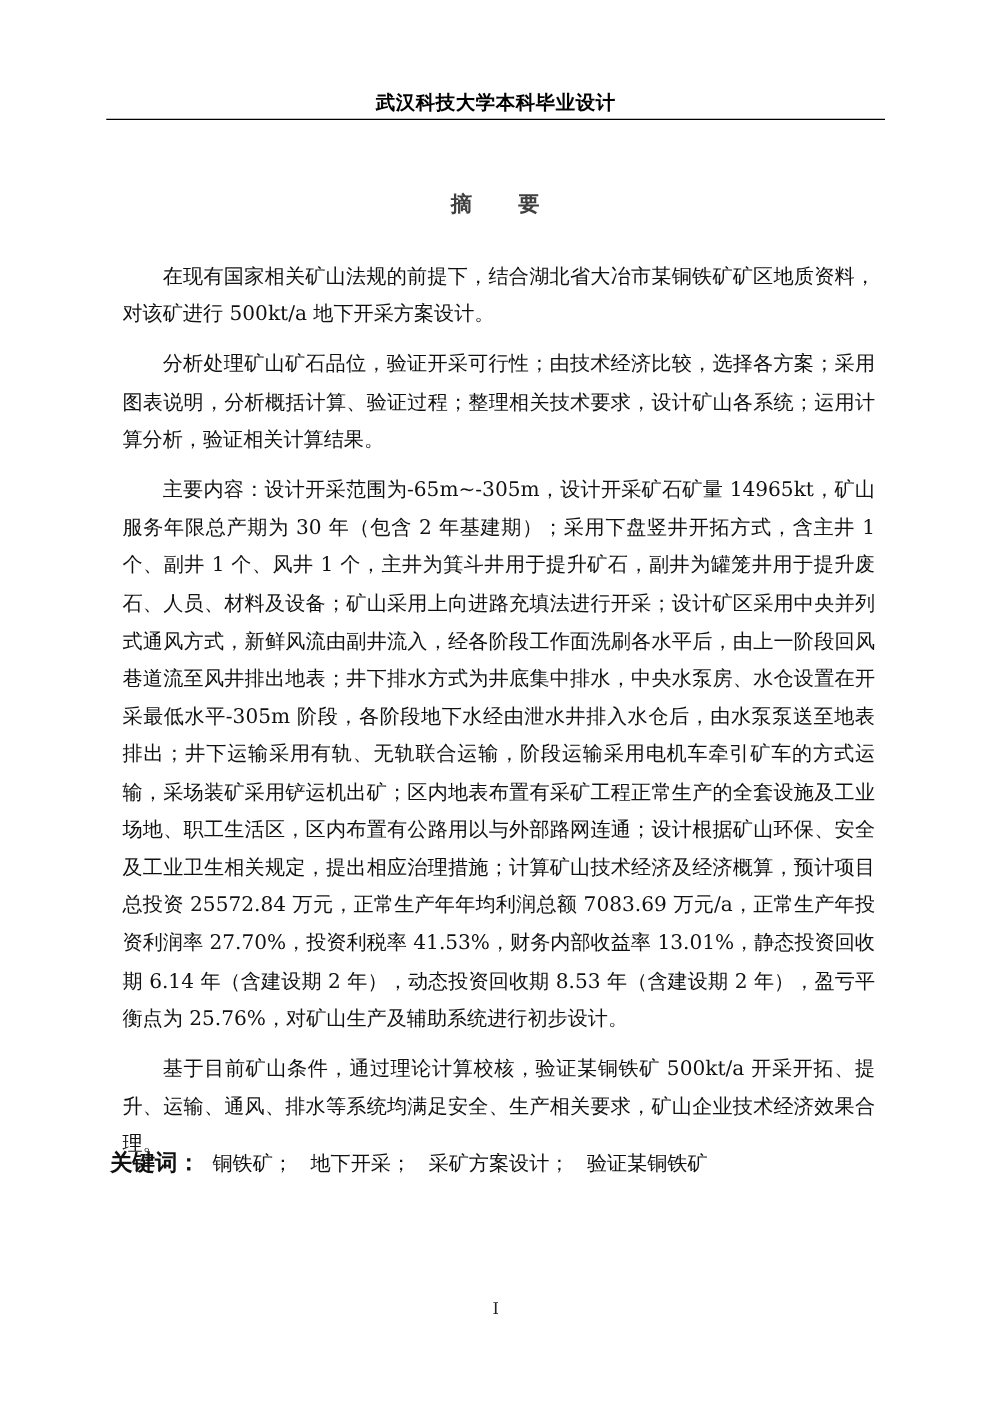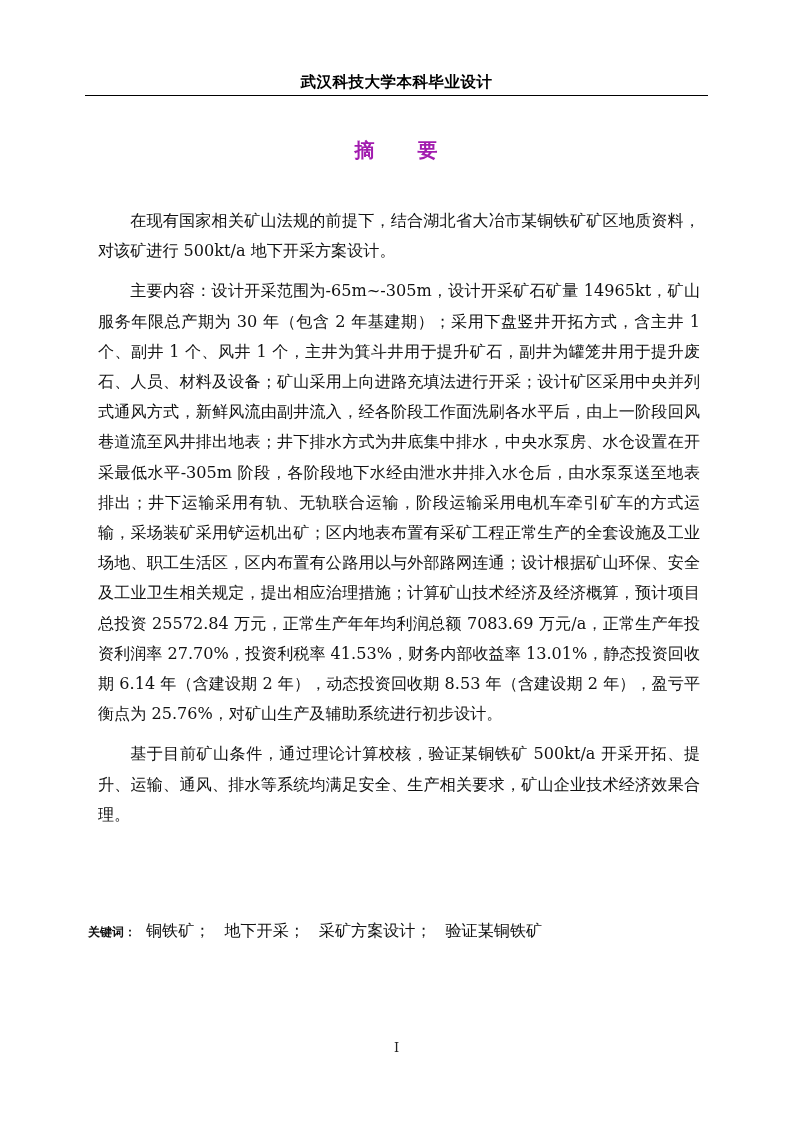--- a/index.html
+++ b/index.html
@@ -41,29 +41,29 @@
     margin-top: 3px;
     border: 0;
     border-top: 1.6px solid #000000;
     width: 100%;
   }
 
   
   .section-title {
     position: absolute;
     left: 85px;
-    top: 133px;
+    top: 147px;
     width: 623px;
     text-align: center;
     font-family: "DejaVu Sans", "Liberation Sans", sans-serif;
     font-weight: bold;
-    font-size: 20px;
+    font-size: 17px;
     line-height: 34px;
     letter-spacing: 1px;
-    color: #a21caf;
+    color: #404040;
   }
 
   
   .body-area {
     position: absolute;
     left: 88px;
     top: 196px;
     width: 622px;
   }
   p.para {
@@ -85,21 +85,21 @@
     top: 917px;
     width: 622px;
     font-size: 16.1px;
     line-height: 28px;
     color: #111111;
     white-space: nowrap;
   }
   .keywords .kw-label {
     font-family: "DejaVu Sans", "Liberation Sans", sans-serif;
     font-weight: bold;
-    font-size: 12px;
+    font-size: 18px;
   }
   .keywords .kw-items {
     font-family: "DejaVu Serif", "Liberation Serif", serif;
     padding-left: 10px;
   }
   .keywords .kw-item {
     padding-right: 14px;
     text-align: right;
   }
 
@@ -123,20 +123,21 @@
 
   <div class="header-block">
     <div class="header-title">武汉科技大学本科毕业设计</div>
     <hr class="header-rule">
   </div>
 
   <div class="section-title">摘　　要</div>
 
   <div class="body-area">
     <p class="para">在现有国家相关矿山法规的前提下，结合湖北省大冶市某铜铁矿矿区地质资料，对该矿进行 500kt/a 地下开采方案设计。</p>
+    <p class="para">分析处理矿山矿石品位，验证开采可行性；由技术经济比较，选择各方案；采用图表说明，分析概括计算、验证过程；整理相关技术要求，设计矿山各系统；运用计算分析，验证相关计算结果。</p>
     <p class="para">主要内容：设计开采范围为-65m~-305m，设计开采矿石矿量 14965kt，矿山服务年限总产期为 30 年（包含 2 年基建期）；采用下盘竖井开拓方式，含主井 1 个、副井 1 个、风井 1 个，主井为箕斗井用于提升矿石，副井为罐笼井用于提升废石、人员、材料及设备；矿山采用上向进路充填法进行开采；设计矿区采用中央并列式通风方式，新鲜风流由副井流入，经各阶段工作面洗刷各水平后，由上一阶段回风巷道流至风井排出地表；井下排水方式为井底集中排水，中央水泵房、水仓设置在开采最低水平-305m 阶段，各阶段地下水经由泄水井排入水仓后，由水泵泵送至地表排出；井下运输采用有轨、无轨联合运输，阶段运输采用电机车牵引矿车的方式运输，采场装矿采用铲运机出矿；区内地表布置有采矿工程正常生产的全套设施及工业场地、职工生活区，区内布置有公路用以与外部路网连通；设计根据矿山环保、安全及工业卫生相关规定，提出相应治理措施；计算矿山技术经济及经济概算，预计项目总投资 25572.84 万元，正常生产年年均利润总额 7083.69 万元/a，正常生产年投资利润率 27.70%，投资利税率 41.53%，财务内部收益率 13.01%，静态投资回收期 6.14 年（含建设期 2 年），动态投资回收期 8.53 年（含建设期 2 年），盈亏平衡点为 25.76%，对矿山生产及辅助系统进行初步设计。</p>
     <p class="para">基于目前矿山条件，通过理论计算校核，验证某铜铁矿 500kt/a 开采开拓、提升、运输、通风、排水等系统均满足安全、生产相关要求，矿山企业技术经济效果合理。</p>
   </div>
 
   <div class="keywords">
     <span class="kw-label">关键词：</span><span class="kw-items"><span class="kw-item">铜铁矿；</span><span class="kw-item">地下开采；</span><span class="kw-item">采矿方案设计；</span><span class="kw-item">验证某铜铁矿</span></span>
   </div>
 
   <div class="page-number">I</div>
 

